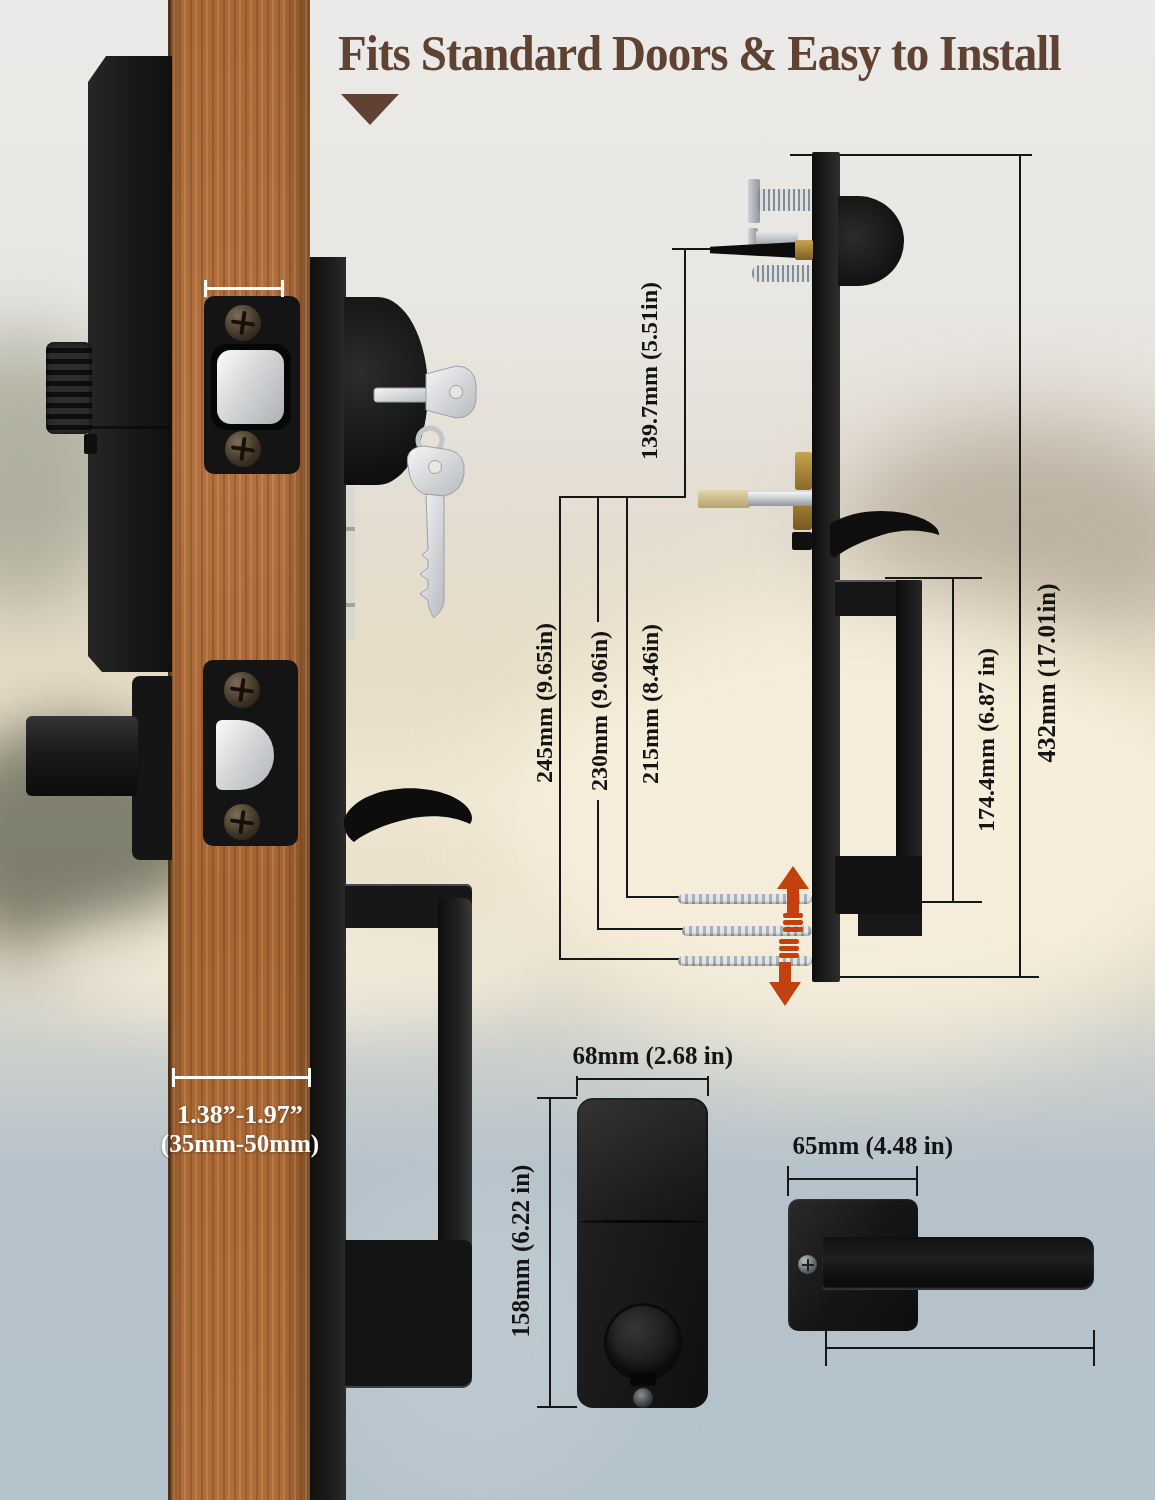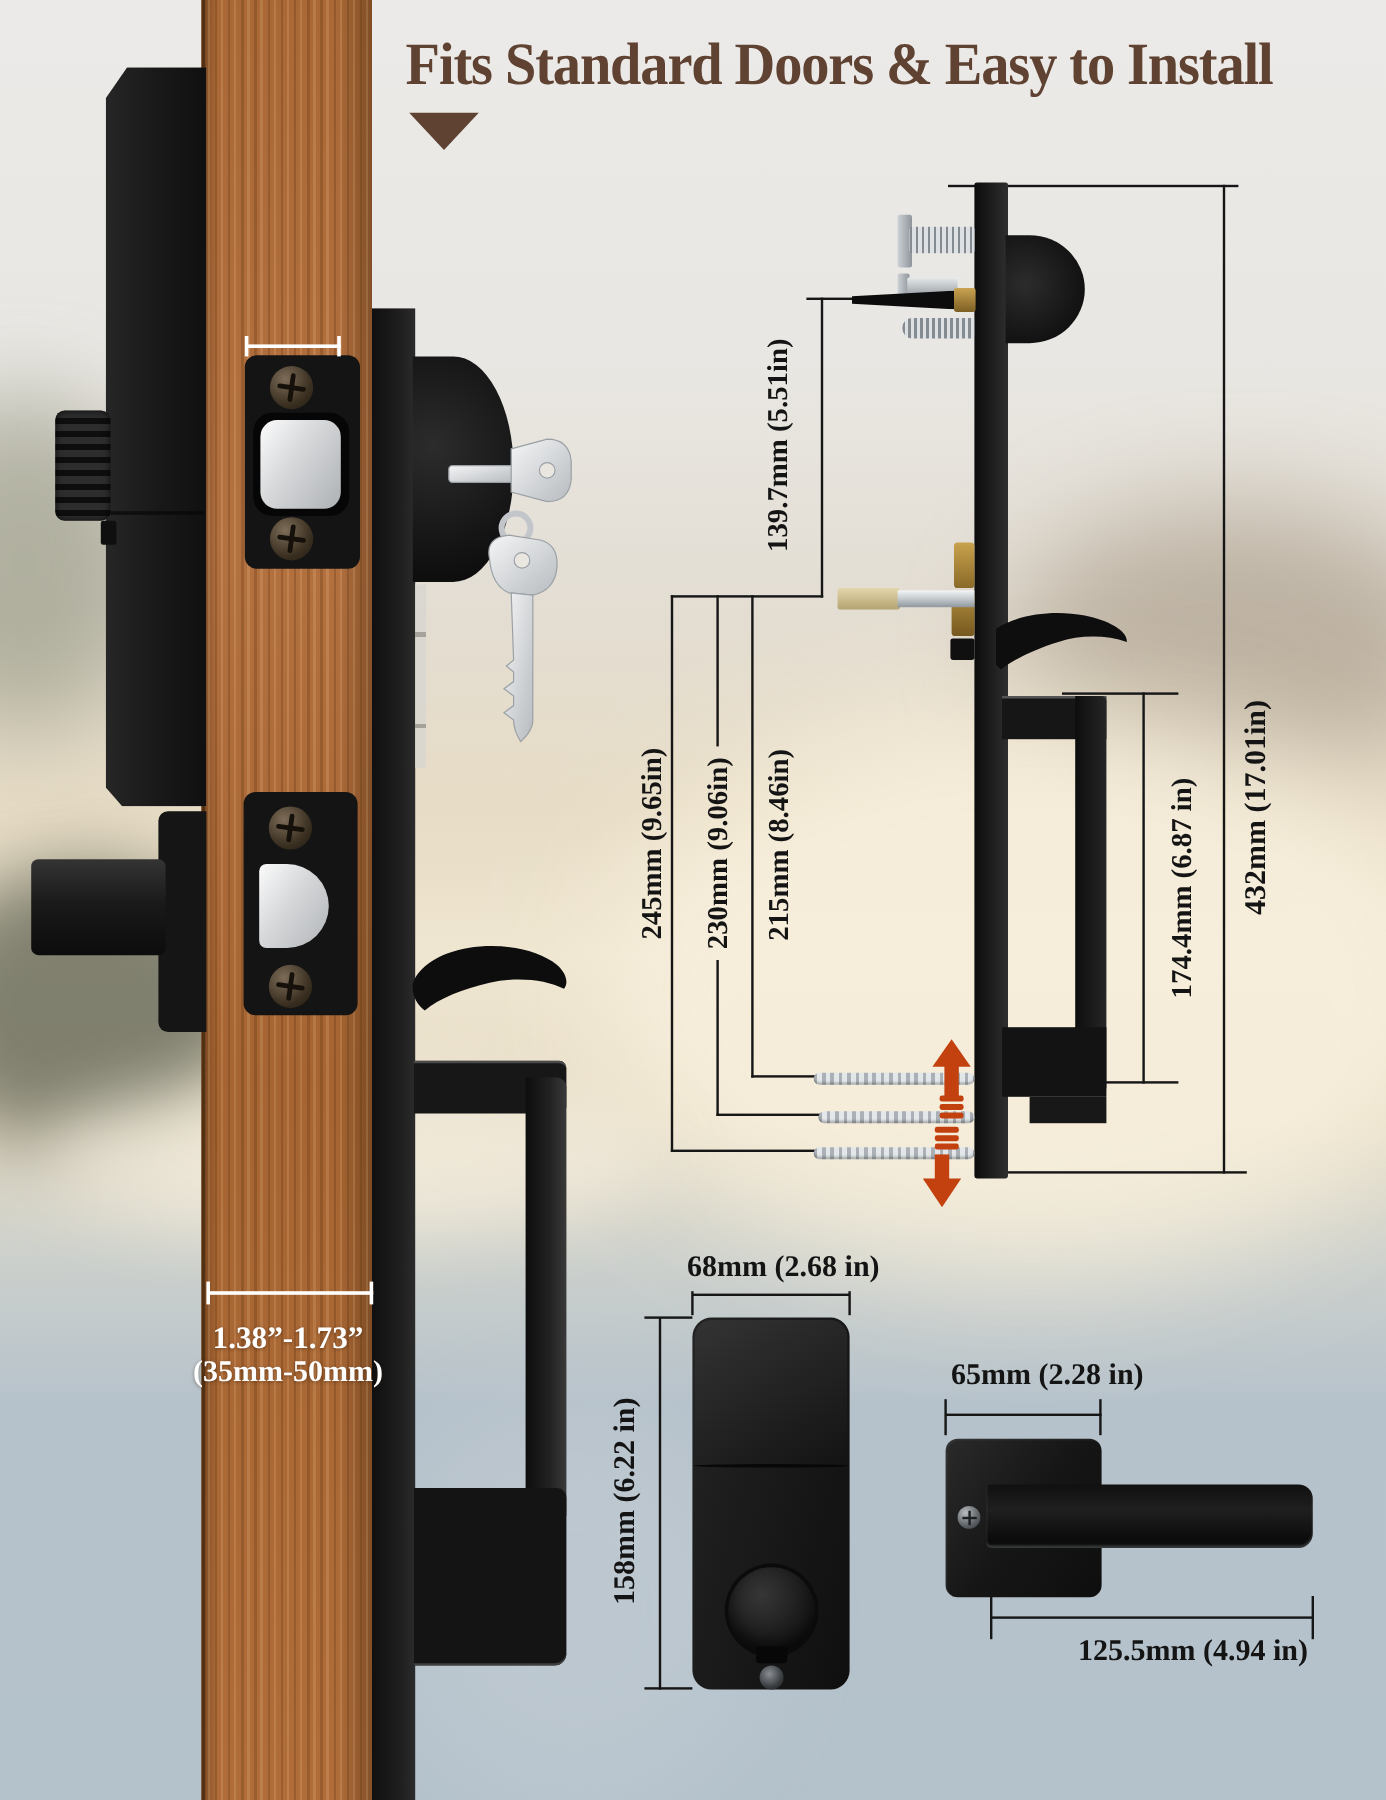--- a/index.html
+++ b/index.html
@@ -109,21 +109,21 @@
   <div class="abs" style="left:345px;top:1240px;width:127px;height:148px;background:#141414;border-radius:0 8px 10px 0;
        box-shadow:inset 0 -2px 0 #3f3f3f;"></div>
 
   <div class="wl" style="left:205px;top:287px;width:79px;height:3px;"></div>
   <div class="wl" style="left:204px;top:280px;width:3px;height:17px;"></div>
   <div class="wl" style="left:281px;top:280px;width:3px;height:17px;"></div>
 
   <div class="wl" style="left:173px;top:1076px;width:138px;height:3px;"></div>
   <div class="wl" style="left:172px;top:1068px;width:3px;height:19px;"></div>
   <div class="wl" style="left:308px;top:1068px;width:3px;height:19px;"></div>
-  <div class="wtext" style="left:140px;top:1100px;width:200px;font-size:26px;">1.38”-1.73”</div>
+  <div class="wtext" style="left:140px;top:1100px;width:200px;font-size:26px;">1.38”-1.97”</div>
   <div class="wtext" style="left:140px;top:1130px;width:200px;font-size:25px;">(35mm-50mm)</div>
 
   <div class="dl" style="left:790px;top:154px;width:242px;height:2px;"></div>
   <div class="dl" style="left:1019px;top:154px;width:2px;height:824px;"></div>
   <div class="dl" style="left:833px;top:976px;width:206px;height:2px;"></div>
   <div class="vlabel" style="left:1047px;top:673px;font-size:25px;">432mm (17.01in)</div>
 
   <div class="dl" style="left:885px;top:577px;width:97px;height:2px;"></div>
   <div class="dl" style="left:952px;top:577px;width:2px;height:326px;"></div>
   <div class="dl" style="left:918px;top:901px;width:64px;height:2px;"></div>
@@ -217,31 +217,30 @@
   <div class="abs" style="left:579px;top:1100px;width:127px;height:118px;border-radius:14px;
        background:linear-gradient(180deg,rgba(255,255,255,.07),rgba(255,255,255,0));"></div>
   <div class="abs" style="left:578px;top:1220px;width:129px;height:3px;background:#050505;opacity:.85;border-radius:50%;"></div>
   <div class="abs" style="left:607px;top:1306px;width:72px;height:72px;border-radius:50%;
        background:radial-gradient(circle at 38% 32%,#363636,#1c1c1c 55%,#0d0d0d);
        box-shadow:0 0 0 3px #0b0b0b, inset 0 -8px 12px rgba(0,0,0,.6);"></div>
   <div class="abs" style="left:630px;top:1372px;width:26px;height:14px;background:#070707;border-radius:3px;"></div>
   <div class="abs" style="left:633px;top:1388px;width:20px;height:20px;border-radius:50%;
        background:radial-gradient(circle at 40% 35%,#8a8f94,#3a3d40 60%,#17181a);"></div>
 
-  <div class="hlabel" style="left:753px;top:1132px;width:200px;font-size:25px;">65mm (2.28 in)</div>
+  <div class="hlabel" style="left:753px;top:1132px;width:200px;font-size:25px;">65mm (4.48 in)</div>
   <div class="dl" style="left:788px;top:1178px;width:130px;height:2px;"></div>
   <div class="dl" style="left:787px;top:1166px;width:2px;height:30px;"></div>
   <div class="dl" style="left:916px;top:1166px;width:2px;height:30px;"></div>
 
   <div class="abs" style="left:788px;top:1199px;width:130px;height:132px;border-radius:10px;
        background:linear-gradient(125deg,#2a2a2a,#161616 50%,#0e0e0e);
        box-shadow:inset 1px 1px 2px rgba(255,255,255,.08);"></div>
   <div class="sscrew" style="left:798px;top:1255px;"></div>
   <div class="abs" style="left:822px;top:1237px;width:272px;height:53px;border-radius:4px 12px 12px 4px;
        background:linear-gradient(180deg,#101010 0%,#1f1f1f 40%,#0c0c0c 85%);
        box-shadow:inset 0 -2px 2px rgba(160,170,175,.3);"></div>
 
   <div class="dl" style="left:826px;top:1347px;width:269px;height:2px;"></div>
   <div class="dl" style="left:825px;top:1330px;width:2px;height:36px;"></div>
   <div class="dl" style="left:1093px;top:1330px;width:2px;height:36px;"></div>
-  <div class="hlabel" style="left:830px;top:1362px;width:260px;font-size:25px;">125.5mm (4.94 in)</div>
 
 </div>
 
 </body></html>

